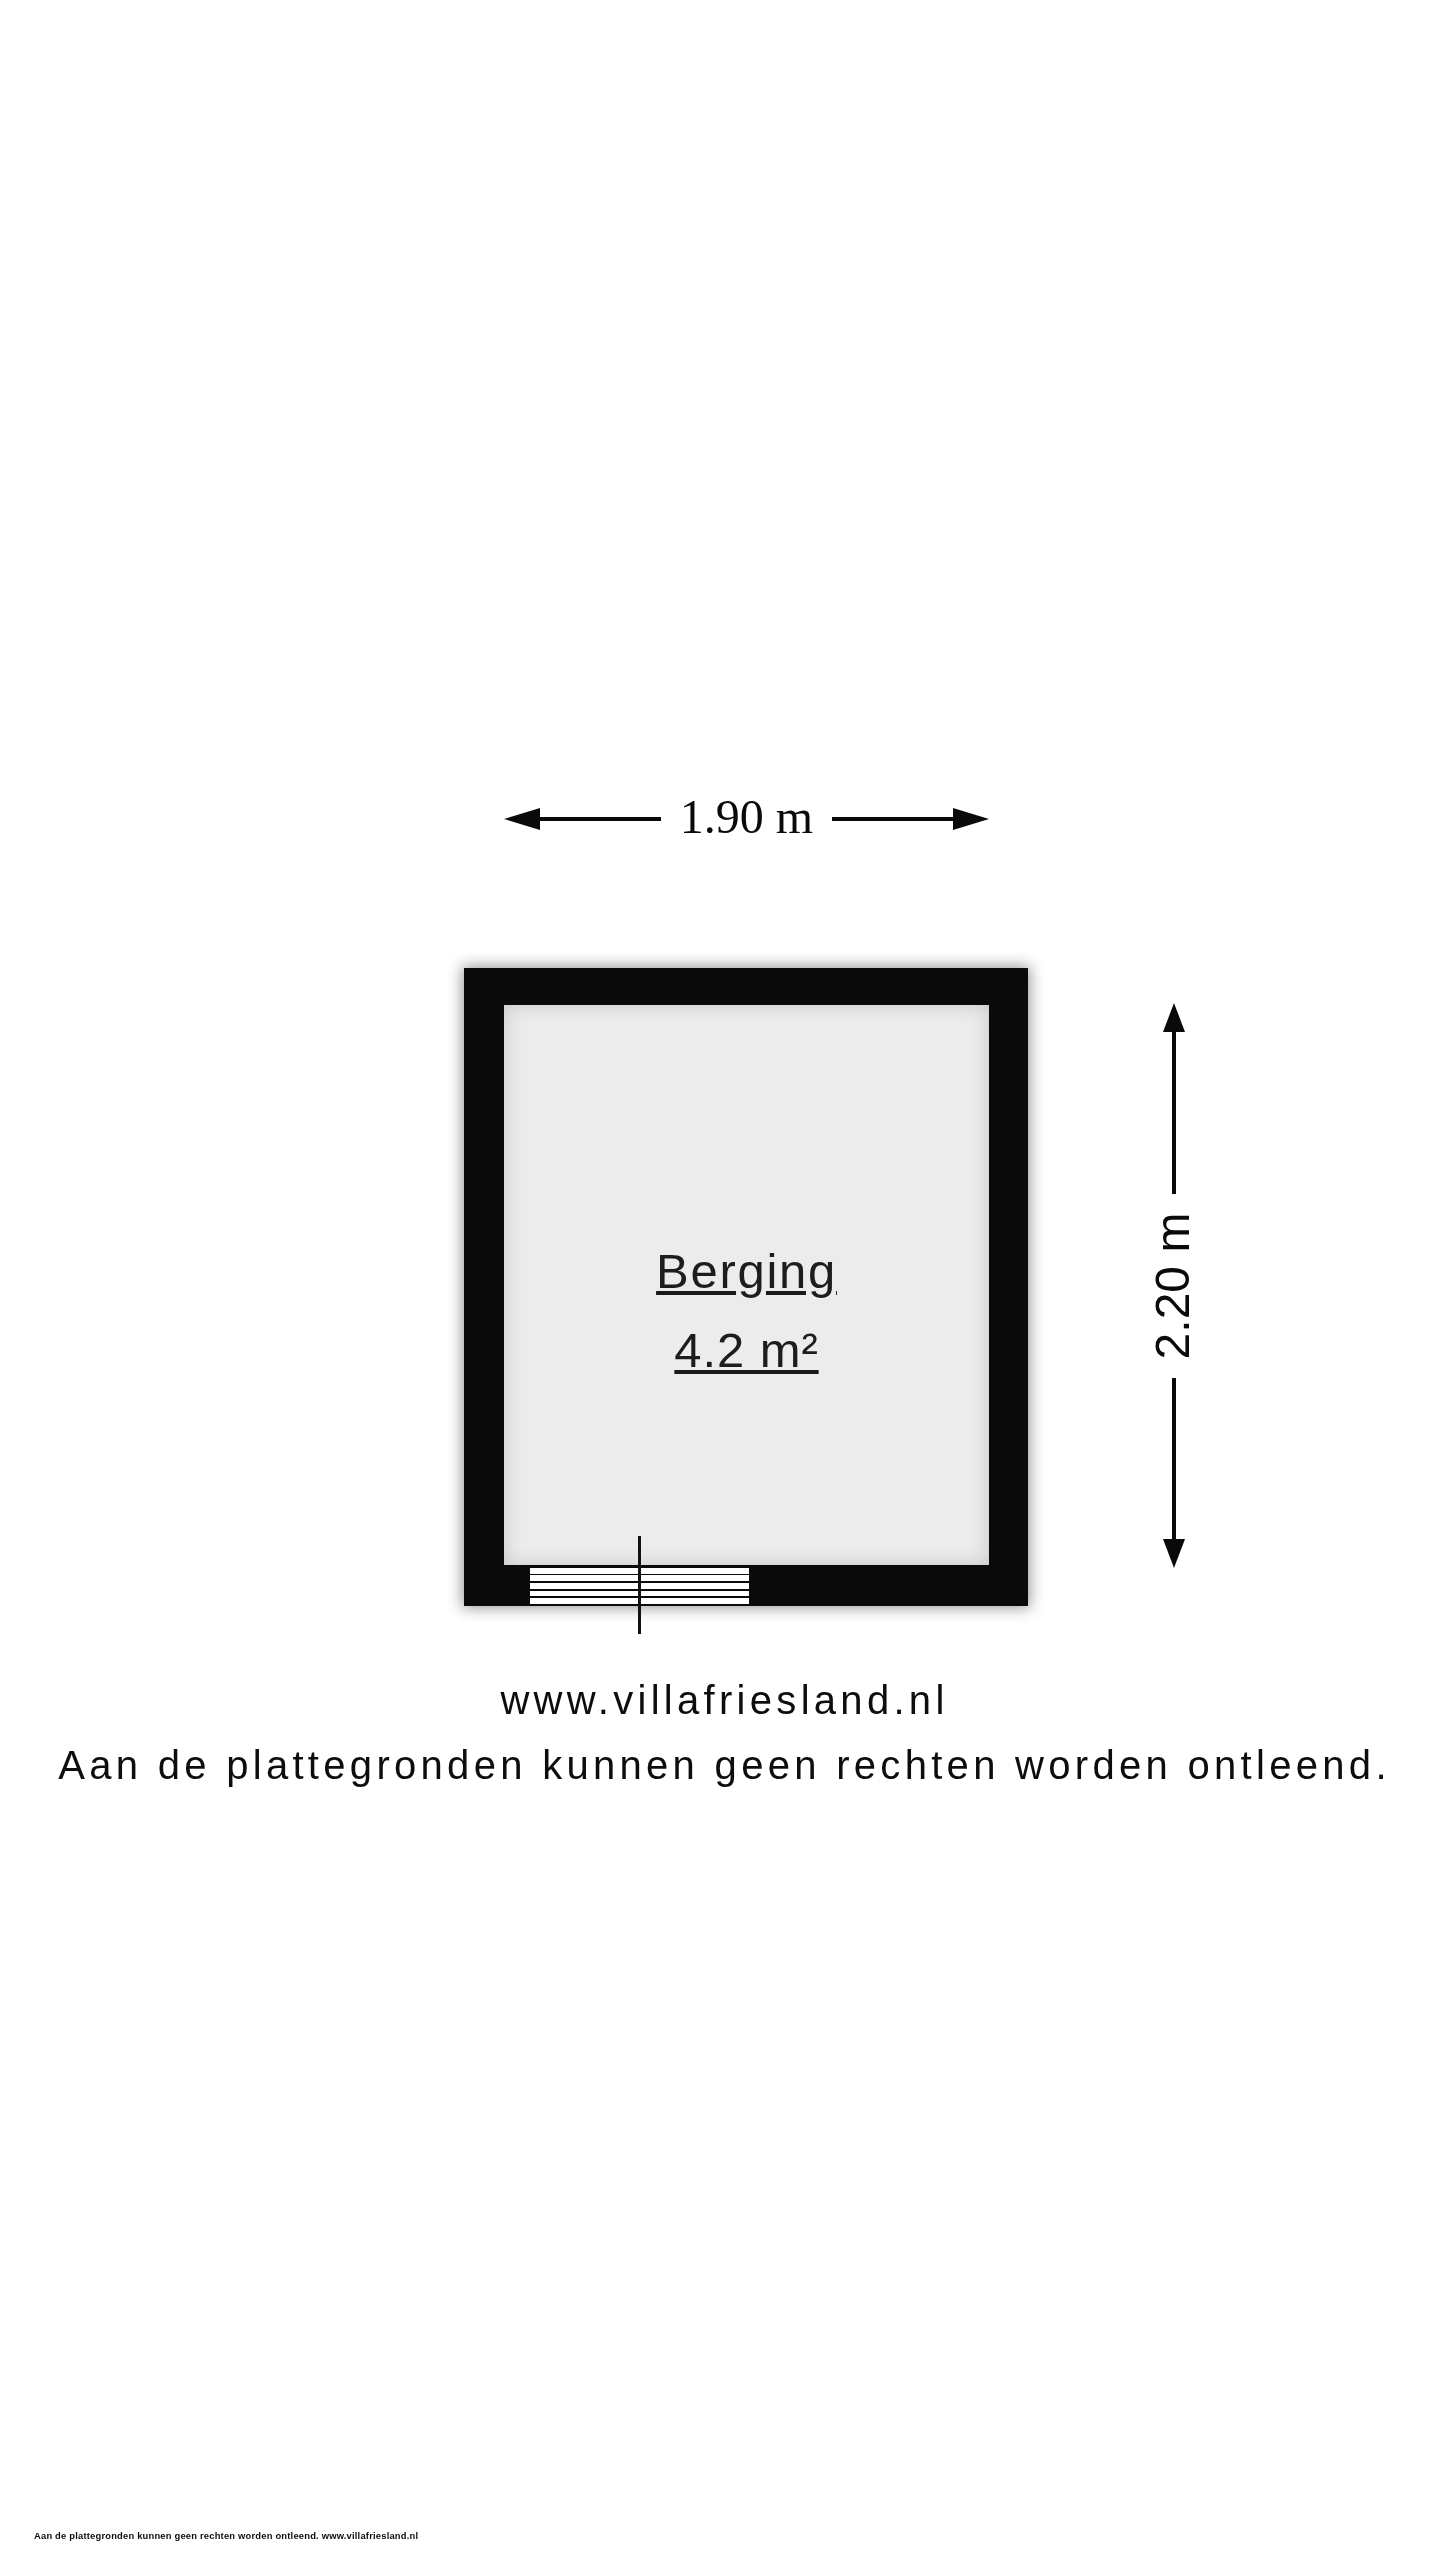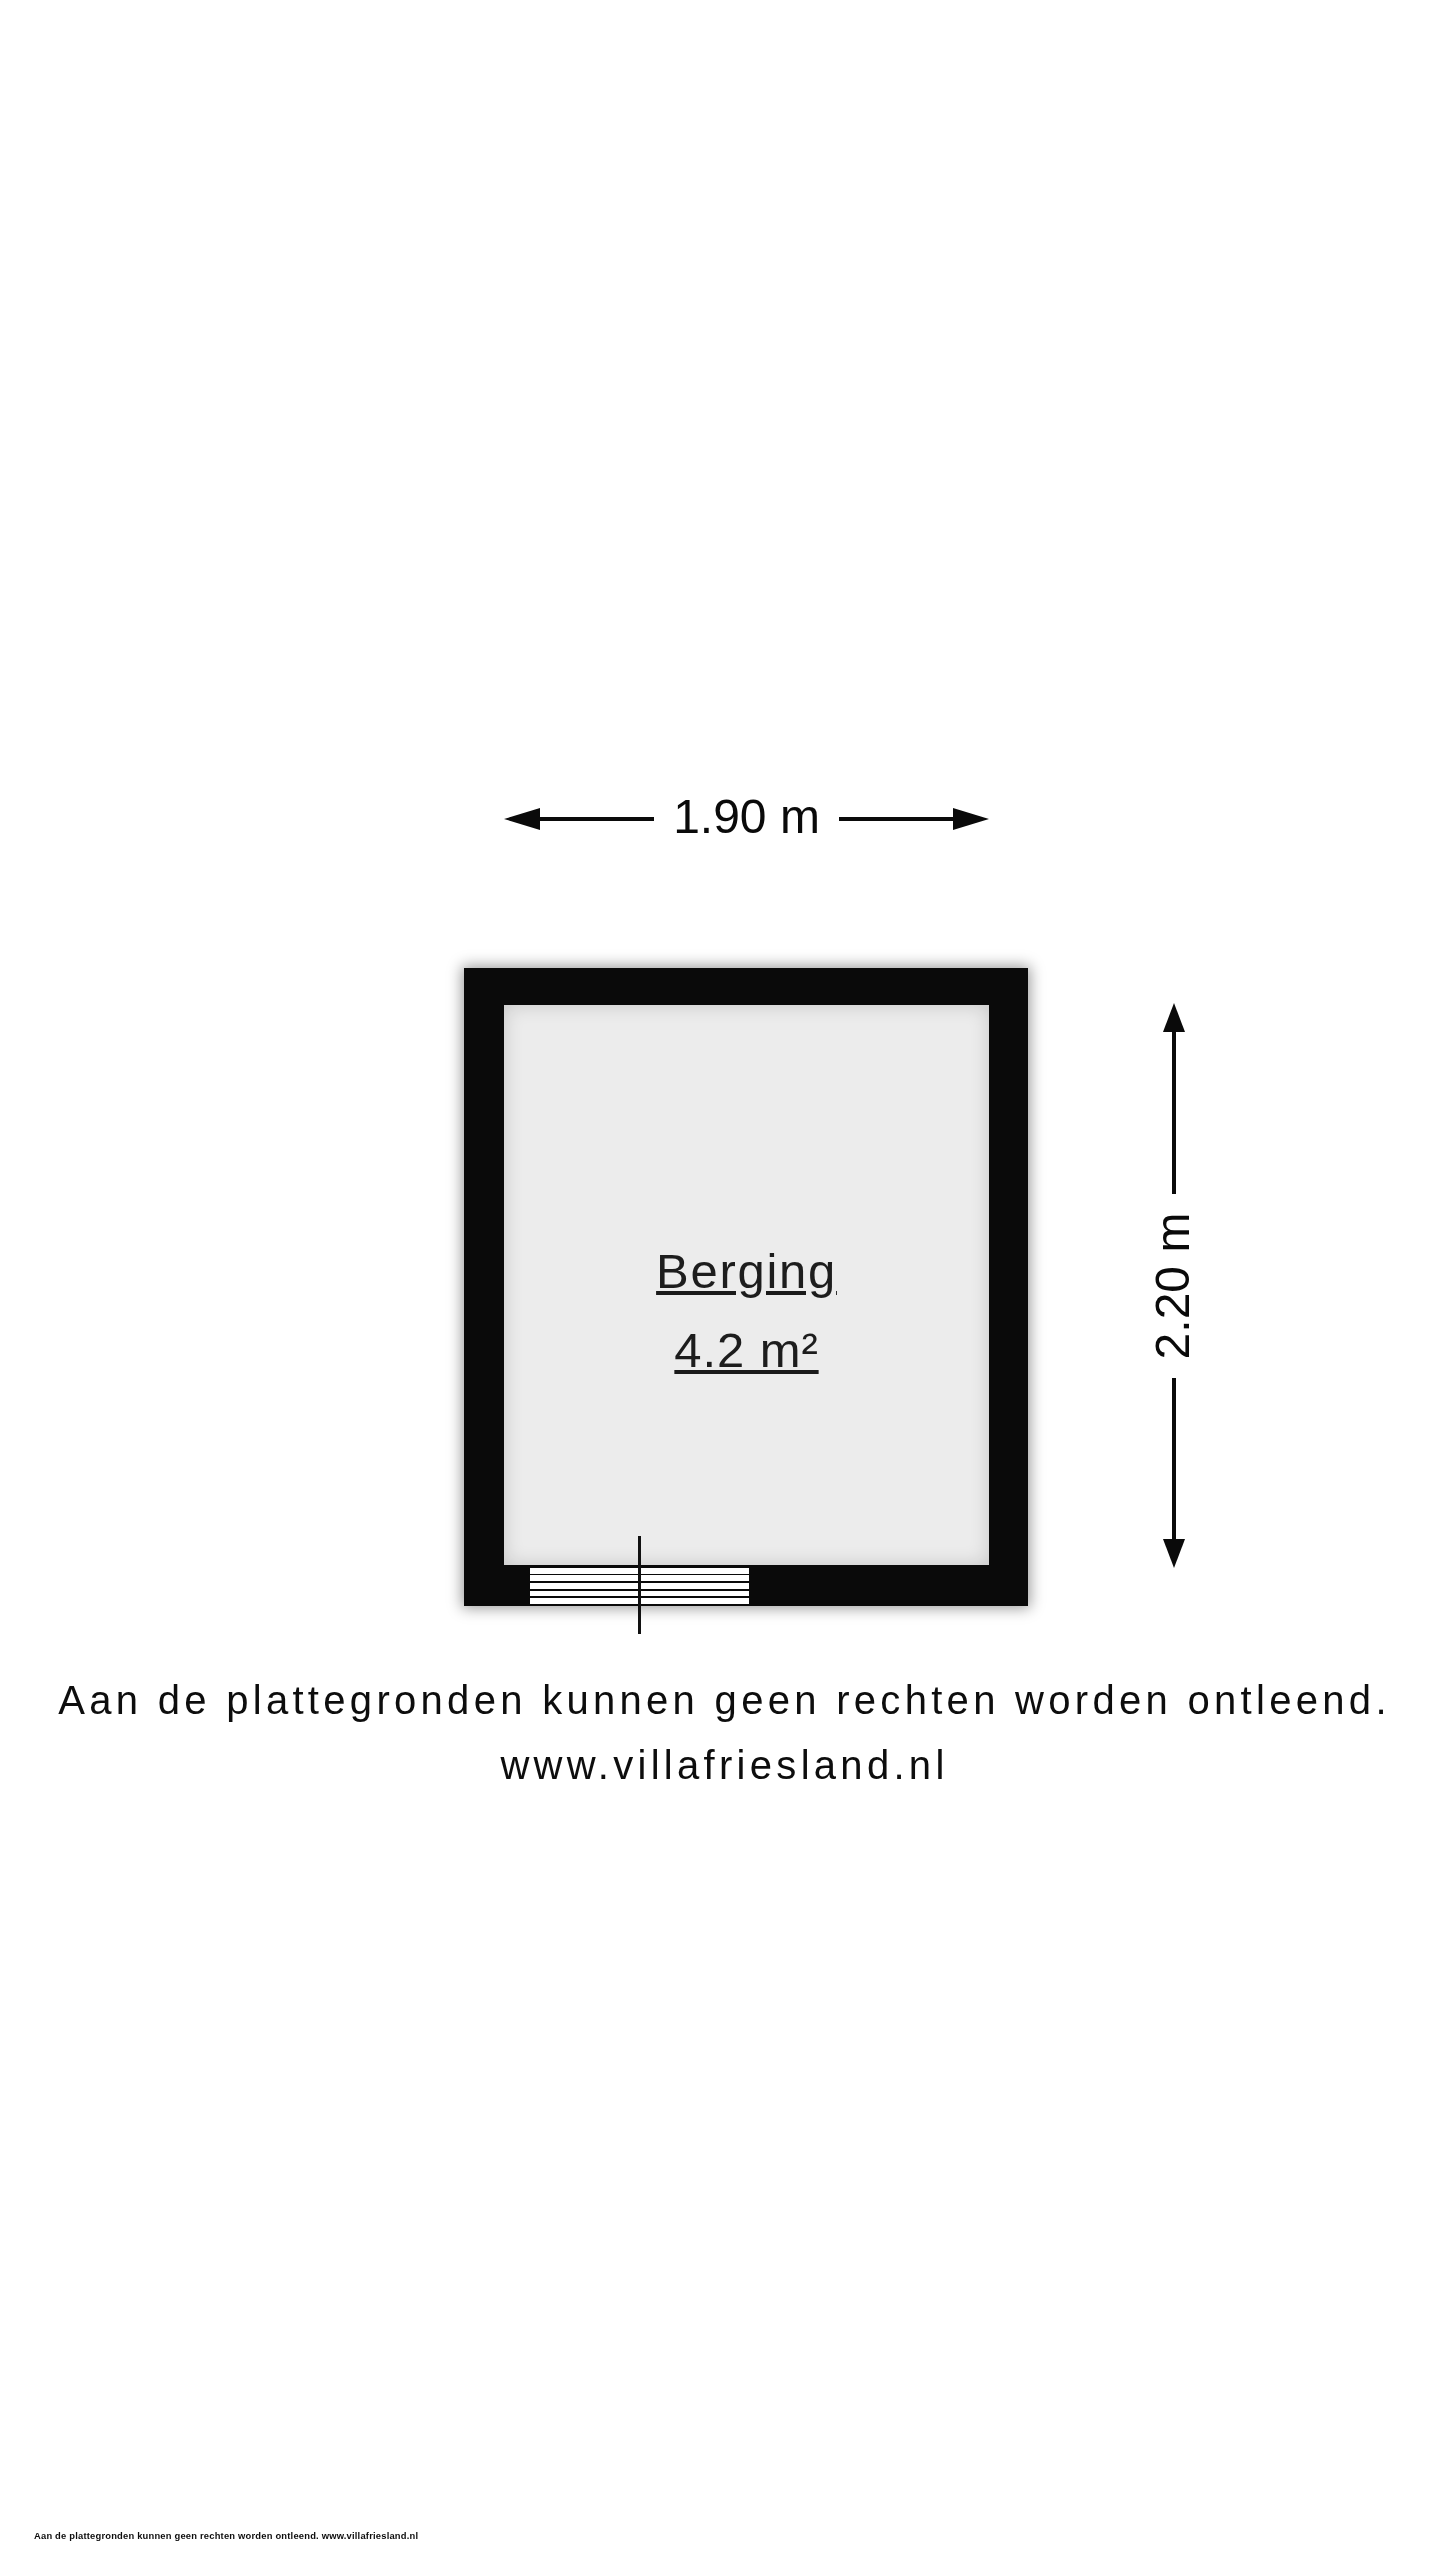--- a/index.html
+++ b/index.html
@@ -26,20 +26,21 @@
   .arrow-left  { border-top: 11px solid transparent; border-bottom: 11px solid transparent; border-right: 36px solid #0a0a0a; }
   .arrow-right { border-top: 11px solid transparent; border-bottom: 11px solid transparent; border-left: 36px solid #0a0a0a; }
   .dim-h .dim-label {
     flex: none;
     margin: 0 19px;
     font-size: 48px;
     line-height: 1;
     color: #0a0a0a;
     white-space: nowrap;
     transform: translateY(-1.7px);
+    font-family: Liberation Serif, serif;
   }
 
   
   .room {
     position: absolute;
     left: 464px; top: 968px;
     width: 564px; height: 638px;
     background: #0a0a0a;
     box-shadow: 0 0 13.7px 1.7px rgba(0,0,0,0.40);
   }
@@ -161,20 +162,20 @@
 
   <div class="dim-v">
     <span class="arrowhead arrow-up"></span>
     <span class="line"></span>
     <span class="dim-label">2.20 m</span>
     <span class="line"></span>
     <span class="arrowhead arrow-down"></span>
   </div>
 
   <div class="disclaimer">
+    <div>www.villafriesland.nl</div>
     <div>Aan de plattegronden kunnen geen rechten worden ontleend.</div>
-    <div>www.villafriesland.nl</div>
   </div>
 
   <div class="footer-note">Aan de plattegronden kunnen geen rechten worden ontleend. www.villafriesland.nl</div>
 
 </div>
 
 
 </body></html>

